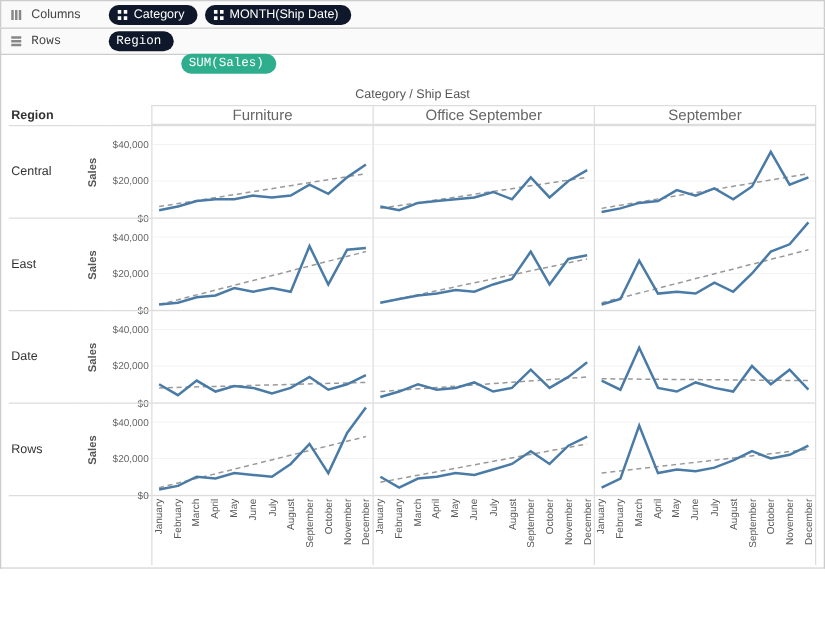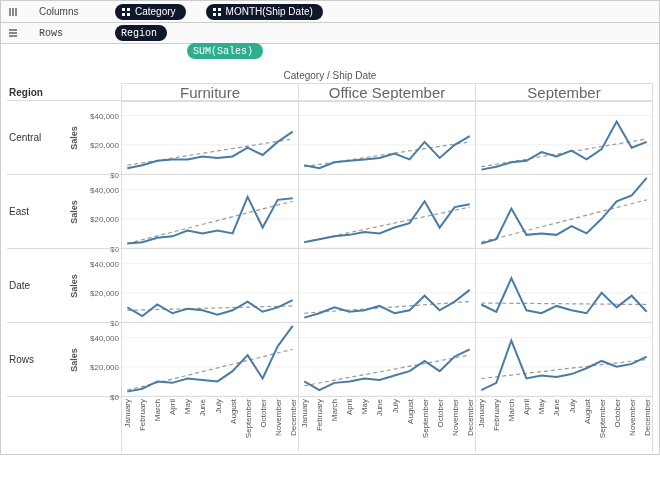--- a/index.html
+++ b/index.html
@@ -1,31 +1,31 @@
 <!DOCTYPE html>
 <html><head>
 <meta charset="utf-8">
 <style>
   * { box-sizing: border-box; margin: 0; padding: 0; }
   body { font-family: Arial, sans-serif; font-size: 10px; color: #333; background: #fff; width: 660px; }
-  .shelf { display: flex; align-items: center; height: 22px; border: 1px solid #ccc; border-bottom: none; padding: 0 6px; gap: 20px; background: #fafafa; }
+  .shelf { display: flex; align-items: center; height: 22px; border: 1px solid #ccc; border-bottom: none; padding: 0 6px; gap: 6px; background: #fafafa; }
   .shelf:last-of-type { border-bottom: 1px solid #ccc; }
   .shelf-icon { width: 12px; display: flex; align-items: center; justify-content: center; color: #666; }
   .shelf-label { width: 56px; font-size: 10px; color: #444; }
   .pill { display: inline-flex; align-items: center; height: 16px; padding: 0 10px 0 6px; border-radius: 8px; font-size: 10px; color: #fff; gap: 4px; }
   .pill.blue { background: #0f172a; }
   .pill.green { background: #2fae8d; margin-top: 36px; }
   .pill-icon { width: 10px; height: 10px; display: flex; align-items: center; justify-content: center; }
   .viz { border: 1px solid #ccc; border-top: none; padding: 6px 6px 2px 6px; }
   .title-row { text-align: center; font-size: 10px; color: #555; height: 14px; }
   .header-row { display: flex; height: 16px; align-items: center; }
   .region-hdr { width: 56px; font-size: 10px; font-weight: bold; padding-left: 2px; }
   .sales-hdr { width: 22px; }
   .ytick-hdr { width: 36px; }
-  .cat-hdr { flex: 1; text-align: center; font-size: 15px; color: #666; border-left: 1px solid #ddd; border-top: 1px solid #ddd; border-bottom: 1px solid #ddd; }
+  .cat-hdr { flex: 1; text-align: center; font-size: 12px; color: #666; border-left: 1px solid #ddd; border-top: 1px solid #ddd; border-bottom: 1px solid #ddd; }
   .body-row { display: flex; height: 74px; }
   .region-cell { width: 56px; display: flex; align-items: center; font-size: 10px; padding-left: 2px; border-top: 1px solid #ddd; }
   .sales-cell { width: 22px; display: flex; align-items: center; justify-content: center; border-top: 1px solid #ddd; }
   .sales-cell span { transform: rotate(-90deg); font-size: 9px; font-weight: bold; color: #555; white-space: nowrap; }
   .ytick-cell { width: 36px; position: relative; border-top: 1px solid #ddd; }
   .ytick { position: absolute; right: 2px; font-size: 8px; color: #666; transform: translateY(-50%); }
   .chart-cell { flex: 1; position: relative; border-left: 1px solid #ddd; border-top: 1px solid #ddd; }
   .chart-cell svg { width: 100%; height: 100%; display: block; }
   .grid-line { stroke: #e8e8e8; stroke-width: 0.5; }
   .data-line { stroke: #4a7ba6; stroke-width: 2; fill: none; }
@@ -83,21 +83,21 @@
   <span class="pill blue">
     <span>Region</span>
   </span>
   <span class="pill green">
     <span>SUM(Sales)</span>
   </span>
 </div>
 
 <div class="viz">
   <div style="height:20px;"></div>
-  <div class="title-row">Category / Ship Date</div>
+  <div class="title-row">Category / Ship East</div>
 
   <div class="header-row">
     <div class="region-hdr">Region</div>
     <div class="sales-hdr"></div>
     <div class="ytick-hdr"></div>
     <div class="cat-hdr">Furniture</div>
     <div class="cat-hdr">Office September</div>
     <div class="cat-hdr" style="border-right:1px solid #ddd;">September</div>
   </div>
 

